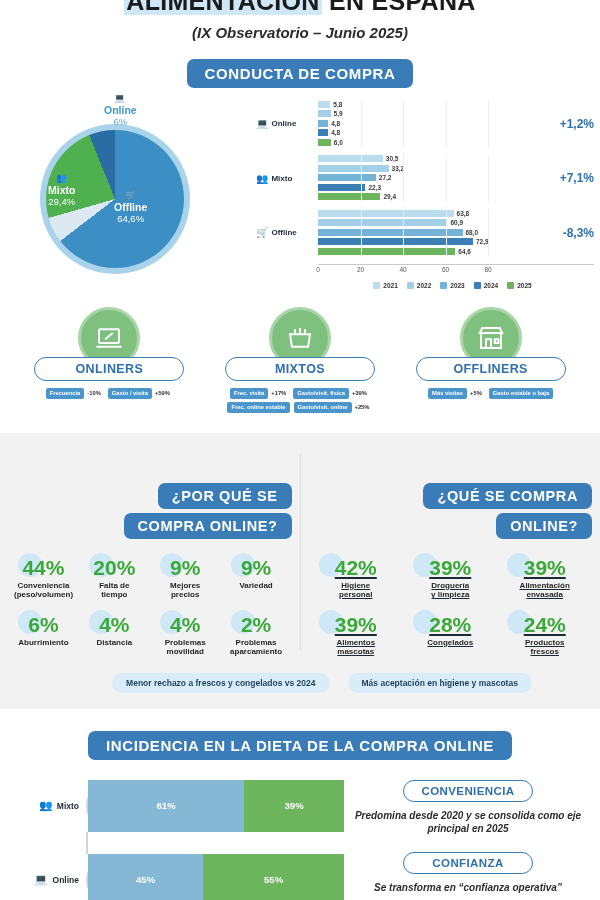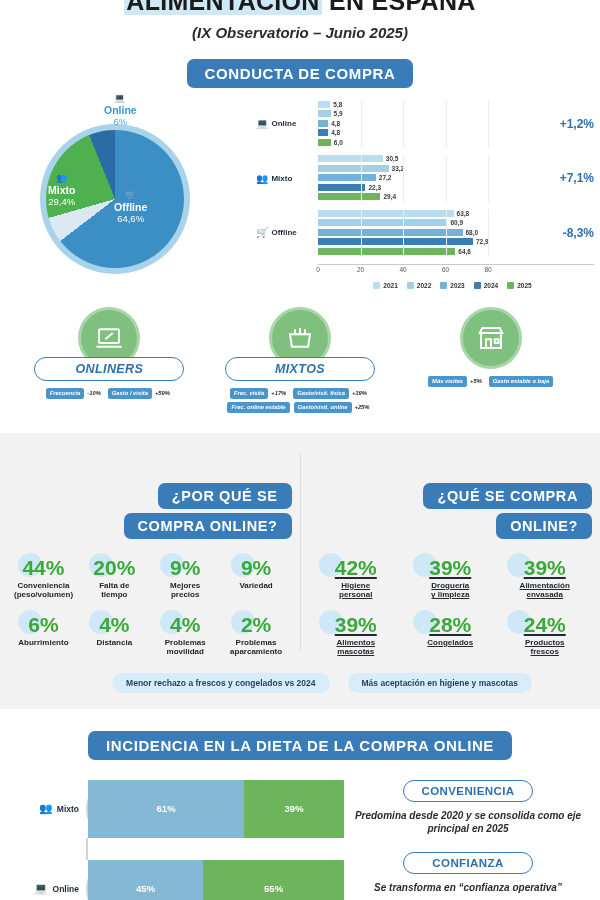--- a/index.html
+++ b/index.html
@@ -87,21 +87,21 @@
     position:absolute; top:1px; font-size:6.5px; color:#555;
     transform:translateX(-50%);
   }
   .vgrid { position:absolute; top:0; bottom:14px; width:1px; background:#e9eef2; }
   .legend { display:flex; justify-content:center; gap:9px; margin-top:6px; margin-left:55px; }
   .legend div { display:flex; align-items:center; gap:3px; font-size:6.5px; font-weight:bold; color:#333; }
   .sw { width:7px; height:7px; border-radius:1px; display:inline-block; }
 
   
   .personas { display:flex; justify-content:space-around; margin-top:18px; padding:0 14px; }
-  .persona { width:175px; text-align:center; position:relative;font-style:italic; }
+  .persona { width:175px; text-align:center; position:relative; }
   .circ {
     width:62px; height:62px; border-radius:50%;
     background:#7fc07f; margin:0 auto;
     display:flex; align-items:center; justify-content:center;
     border:3px solid #a8d6a8;
   }
   .circ svg { width:30px; height:30px; }
   .pill-name {
     border:1.6px solid #3a7cb8; color:#2f6fae; font-weight:bold;
     border-radius:20px; font-size:12.5px; padding:4px 0;
@@ -147,21 +147,21 @@
   
   .inc-banner { text-align:center; margin-top:22px; }
   .inc-body { display:flex; margin-top:20px; padding:0 14px; }
   .stack-wrap { width:330px; }
   .stack-row { display:flex; align-items:center; }
   .stack-lbl {
     width:72px; font-size:8.5px; font-weight:bold; display:flex;
     align-items:center; gap:4px; justify-content:flex-end; padding-right:7px;
   }
   .stack-lbl .g { color:#4fb04f; font-size:11px; }
-  .stack-bar { flex:1; display:flex; height:58px; border-left:2px solid #d4d4d4; position:relative;border-radius:28px; }
+  .stack-bar { flex:1; display:flex; height:52px; border-left:2px solid #d4d4d4; position:relative;border-radius:28px; }
   .seg { display:flex; align-items:center; justify-content:center;
     color:#fff; font-size:9.5px; font-weight:bold; }
   .seg.blue { background:#84b8d4; }
   .seg.green { background:#6cb55c; }
   .gap { height:22px; margin-left:72px; border-left:2px solid #d4d4d4; position:relative; }
 
   .inc-right { flex:1; text-align:center; padding-left:6px; }
   .key-pill {
     border:1.6px solid #3a7cb8; color:#2f6fae; font-weight:bold;
     border-radius:20px; font-size:11.5px; padding:4px 0; width:130px;
@@ -401,20 +401,21 @@
         <div class="circ">
           <span style="display: flex;">
             <svg viewBox="0 0 24 24" fill="none" stroke="#fff" stroke-width="1.6">
               <path d="M3 8h18l-2-4H5L3 8z"></path>
               <path d="M4 8v12h16V8"></path>
               <rect x="8" y="13" width="4" height="7"></rect>
               <rect x="15" y="13" width="3" height="3"></rect>
             </svg>
           </span>
         </div>
+        <div class="pill-name">OFFLINERS</div>
         <div class="badges">
           <div class="bgrp">
             <span class="bd">Más visitas</span>
             <span class="bdv">+5%</span>
           </div>
           <div class="bgrp">
             <span class="bd">Gasto estable o baja</span>
           </div>
         </div>
       </div>

